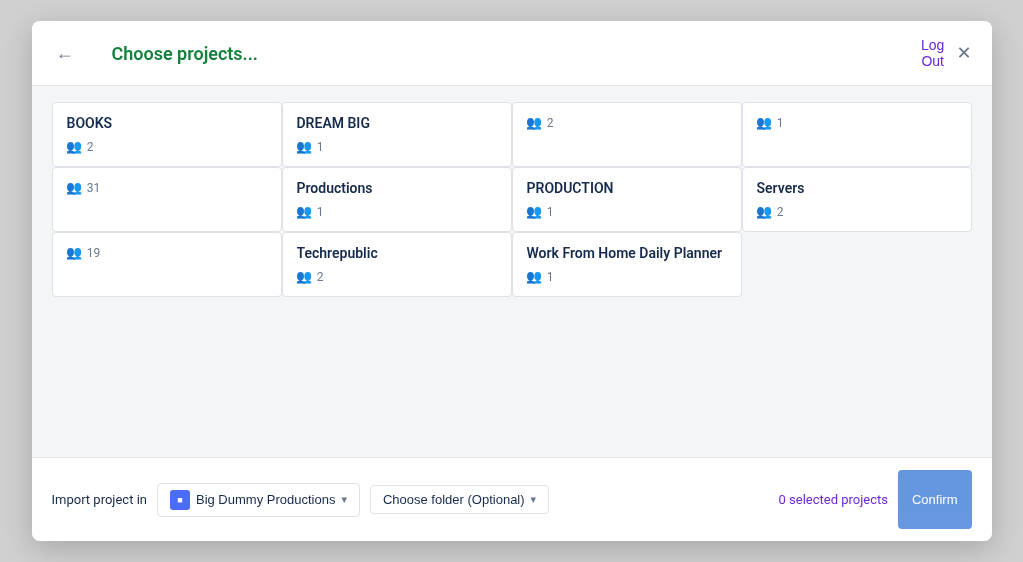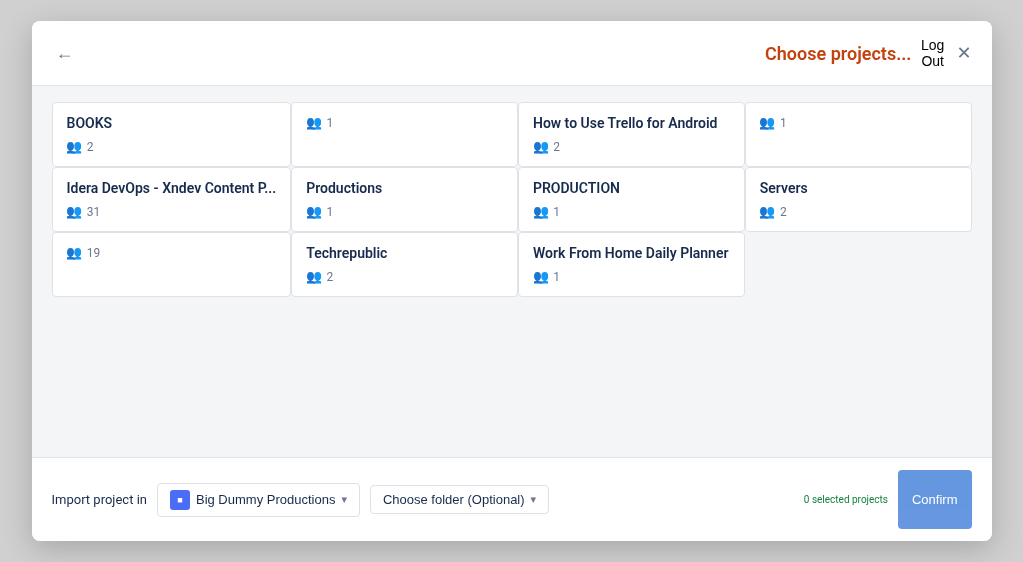--- a/index.html
+++ b/index.html
@@ -25,24 +25,24 @@
     .modal-header {
       display: flex;
       align-items: center;
       justify-content: space-between;
       padding: 16px 20px;
       background: #fff;
       border-bottom: 1px solid #e2e4e6;
     }
     .modal-header-center {
       flex: 1;
-      text-align: right;
+      text-align: left;
       font-size: 18px;
       font-weight: 600;
-      color: #c2410c;
+      color: #15803d;
     }
     .modal-header-left {
       width: 60px;
     }
     .modal-header-right {
       width: 60px;
       display: flex;
       align-items: center;
       justify-content: flex-end;
       gap: 12px;
@@ -52,21 +52,21 @@
       border: none;
       cursor: pointer;
       color: #6b778c;
       font-size: 18px;
       padding: 4px;
     }
     .logout-btn {
       background: none;
       border: none;
       cursor: pointer;
-      color: #000000;
+      color: #6d28d9;
       font-size: 14px;
       font-weight: 500;
       margin-left: 28px;
     }
     .close-btn {
       background: none;
       border: none;
       cursor: pointer;
       color: #6b778c;
       font-size: 18px;
@@ -147,22 +147,22 @@
       font-size: 9px;
     }
     .chevron {
       color: #6b778c;
       font-size: 11px;
     }
     .footer-spacer {
       flex: 1;
     }
     .selected-count {
-      font-size: 10px;
-      color: #15803d;
+      font-size: 13px;
+      color: #6d28d9;
     }
     .confirm-btn {
       background: #0052cc;
       color: #fff;
       border: none;
       border-radius: 4px;
       padding: 22px 14px;
       font-size: 13px;
       font-weight: 500;
       cursor: pointer;
@@ -189,40 +189,39 @@
     <div class="projects-grid" id="projects-grid">
 
     <div class="project-card">
           <div class="project-name">BOOKS</div>
           <div class="project-members">
             <span class="members-icon">👥</span>
             <span>2</span>
           </div>
         </div>
         <div class="project-card">
-          <div class="project-members">
-            <span class="members-icon">👥</span>
-            <span>1</span>
-          </div>
-        </div>
-        <div class="project-card">
-          <div class="project-name">How to Use Trello for Android</div>
-          <div class="project-members">
-            <span class="members-icon">👥</span>
-            <span>2</span>
-          </div>
-        </div>
-        <div class="project-card">
-          <div class="project-members">
-            <span class="members-icon">👥</span>
-            <span>1</span>
-          </div>
-        </div>
-        <div class="project-card">
-          <div class="project-name">Idera DevOps - Xndev Content P...</div>
+          <div class="project-name">DREAM BIG</div>
+          <div class="project-members">
+            <span class="members-icon">👥</span>
+            <span>1</span>
+          </div>
+        </div>
+        <div class="project-card">
+          <div class="project-members">
+            <span class="members-icon">👥</span>
+            <span>2</span>
+          </div>
+        </div>
+        <div class="project-card">
+          <div class="project-members">
+            <span class="members-icon">👥</span>
+            <span>1</span>
+          </div>
+        </div>
+        <div class="project-card">
           <div class="project-members">
             <span class="members-icon">👥</span>
             <span>31</span>
           </div>
         </div>
         <div class="project-card">
           <div class="project-name">Productions</div>
           <div class="project-members">
             <span class="members-icon">👥</span>
             <span>1</span>

